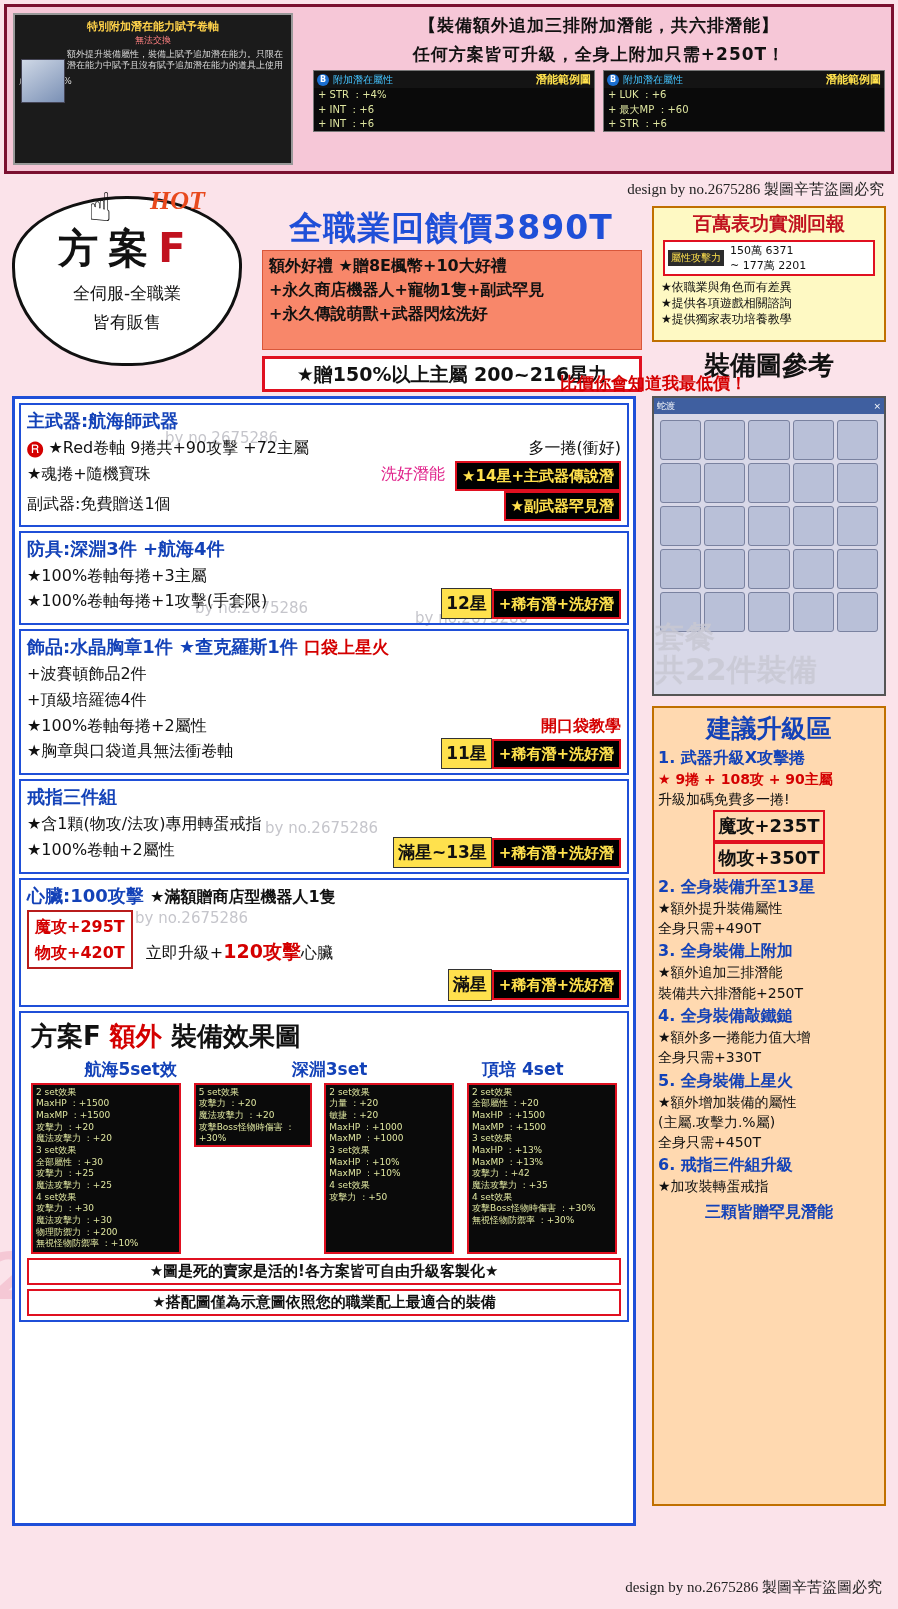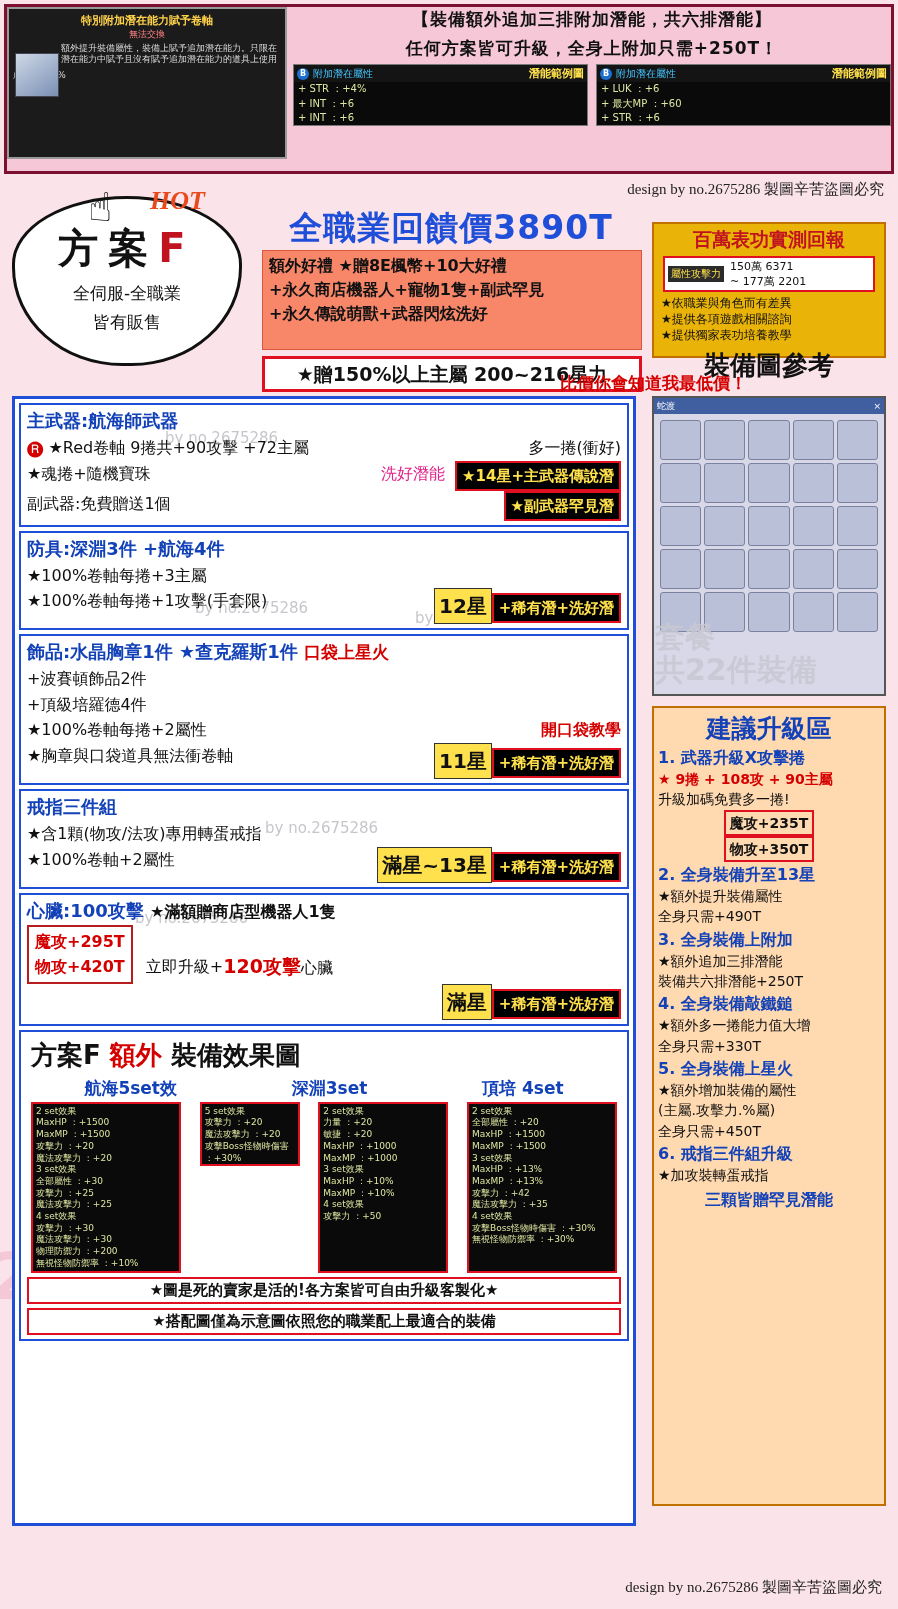--- a/index.html
+++ b/index.html
@@ -14,21 +14,21 @@
   }
   .page{
     position:relative;width:898px;height:1609px;
     background:#fbe3ea;
     box-sizing:border-box;
   }
   
   .top-banner{
     position:absolute;left:4px;top:4px;width:890px;height:170px;
     background:#f6c7d7;border:3px solid #7b1030;box-sizing:border-box;
-    display:flex;gap:6px;
+    padding:6px;display:flex;gap:20px;
   }
   .scroll-card{
     width:280px;height:152px;background:#1b1b1b;border:2px solid #999;
     color:#eee;font-size:10px;box-sizing:border-box;padding:4px;
     position:relative;
   }
   .scroll-card .sc-title{color:#ffd24a;font-size:11px;text-align:center;font-weight:bold;}
   .scroll-card .sc-sub{color:#ff8080;font-size:9px;text-align:center;}
   .scroll-card .sc-body{color:#dcdcdc;font-size:9px;line-height:1.25;margin-top:2px;}
   .scroll-card .sc-icon{
@@ -85,22 +85,22 @@
     background:#f8876a;border:1px solid #d9573a;box-sizing:border-box;
     padding:3px 6px;color:#111;font-size:16px;line-height:1.5;font-weight:bold;
   }
   .bonus-box{
     position:absolute;left:262px;top:356px;width:380px;height:36px;
     background:#fff;border:3px solid #e01020;box-sizing:border-box;
     text-align:center;font-size:19px;font-weight:bold;line-height:30px;color:#111;
   }
   
   .report{
-    position:absolute;left:652px;top:222px;width:234px;height:136px;
-    background:#eab308;border:2px solid #c07000;box-sizing:border-box;padding:3px;
+    position:absolute;left:652px;top:206px;width:234px;height:136px;
+    background:#fef9c3;border:2px solid #c07000;box-sizing:border-box;padding:3px;
   }
   .report .r-title{color:#c1121f;font-size:19px;font-weight:bold;text-align:center;}
   .report .r-stat{
     border:2px solid #e01020;margin:3px 6px;padding:1px 3px;background:#fff;
     display:flex;gap:6px;font-size:11px;align-items:center;
   }
   .report .r-stat .lbl{background:#2b2b2b;color:#ffe14d;padding:1px 3px;font-size:10px;}
   .report .r-line{font-size:12px;color:#111;padding-left:4px;line-height:1.35;}
   .equip-ref{
     position:absolute;left:652px;top:348px;width:234px;text-align:center;
@@ -108,21 +108,21 @@
   }
   
   .main-panel{
     position:absolute;left:12px;top:396px;width:624px;height:1130px;
     background:#fff;border:3px solid #1f4fd8;box-sizing:border-box;padding:4px;
   }
   .sect{border:2px solid #1f4fd8;margin-bottom:4px;padding:4px 6px;position:relative;}
   .sect h3{margin:0 0 2px 0;font-size:18px;color:#1342b8;font-weight:bold;}
   .sect .ln{font-size:16px;line-height:1.6;color:#111;}
   .tagblk{background:#000;color:#ffe14d;border:2px solid #e01020;padding:1px 5px;font-weight:bold;font-size:15px;display:inline-block;}
-  .tagyel{background:#ffe14d;color:#111;border:1px solid #333;padding:1px 4px;font-weight:bold;font-size:20px;display:inline-block;}
+  .tagyel{background:#ffe14d;color:#111;border:1px solid #333;padding:1px 4px;font-weight:bold;font-size:17px;display:inline-block;}
   .redbox{border:2px solid #b91c1c;padding:2px 6px;display:inline-block;font-weight:bold;}
   .redtxt{color:#d40000;}
   .pink{color:#e0218a;text-align:center;}
   .row-right{float:right;}
   .clr{clear:both;}
   
   .eff-title{font-size:26px;font-weight:bold;color:#111;padding:2px 4px;}
   .eff-title .ex{color:#d40000;}
   .eff-heads{display:flex;justify-content:space-around;font-size:17px;font-weight:bold;color:#1342b8;margin:2px 0;}
   .eff-cards{display:flex;gap:6px;justify-content:space-between;padding:0 4px;}
@@ -150,21 +150,21 @@
   }
   .upgrade{
     position:absolute;left:652px;top:706px;width:234px;height:800px;
     background:#ffd9b0;border:2px solid #c07000;box-sizing:border-box;padding:4px;
   }
   .upgrade .u-title{color:#1342b8;font-size:25px;font-weight:bold;text-align:center;}
   .upgrade .u-h{color:#1342b8;font-size:16px;font-weight:bold;margin-top:3px;}
   .upgrade .u-l{font-size:14px;line-height:1.45;color:#111;}
   .upgrade .u-red{color:#d40000;font-weight:bold;}
   .ubox{border:2px solid #e01020;background:#fff;display:inline-block;padding:1px 5px;font-weight:bold;color:#d40000;font-size:15px;}
-  .ubox2{border:2px solid #e01020;background:#ffd9b0;padding:1px 4px;font-size:14px;font-weight:bold;color:#111;display:inline-block;}
+  .ubox2{border:2px solid #e01020;background:#ffd9b0;padding:1px 4px;font-size:18px;font-weight:bold;color:#111;display:inline-block;}
   .foot-credit{
     position:absolute;left:0;top:1578px;width:898px;text-align:right;padding-right:16px;
     box-sizing:border-box;font-family:"Liberation Serif",serif;font-size:15px;color:#222;
   }
   .wm-big{
     position:absolute;font-size:64px;font-weight:bold;color:rgba(235,150,175,.35);
     pointer-events:none;white-space:nowrap;
   }
   .wm-sm{
     position:absolute;font-size:15px;color:rgba(150,150,160,.55);pointer-events:none;white-space:nowrap;
@@ -360,21 +360,21 @@
           <div>3 set效果</div>
           <div>全部屬性 ：+30</div>
           <div>攻擊力 ：+25</div>
           <div>魔法攻擊力 ：+25</div>
           <div>4 set效果</div>
           <div>攻擊力 ：+30</div>
           <div>魔法攻擊力 ：+30</div>
           <div>物理防禦力 ：+200</div>
           <div>無視怪物防禦率 ：+10%</div>
         </div>
-        <div class="eff-card" style="width:100px;height:64px;">
+        <div class="eff-card" style="width:118px;height:64px;">
           <div>5 set效果</div>
           <div>攻擊力 ：+20</div>
           <div>魔法攻擊力 ：+20</div>
           <div>攻擊Boss怪物時傷害 ：+30%</div>
         </div>
         <div class="eff-card" style="width:130px;">
           <div>2 set效果</div>
           <div>力量 ：+20</div>
           <div>敏捷 ：+20</div>
           <div>MaxHP ：+1000</div>

